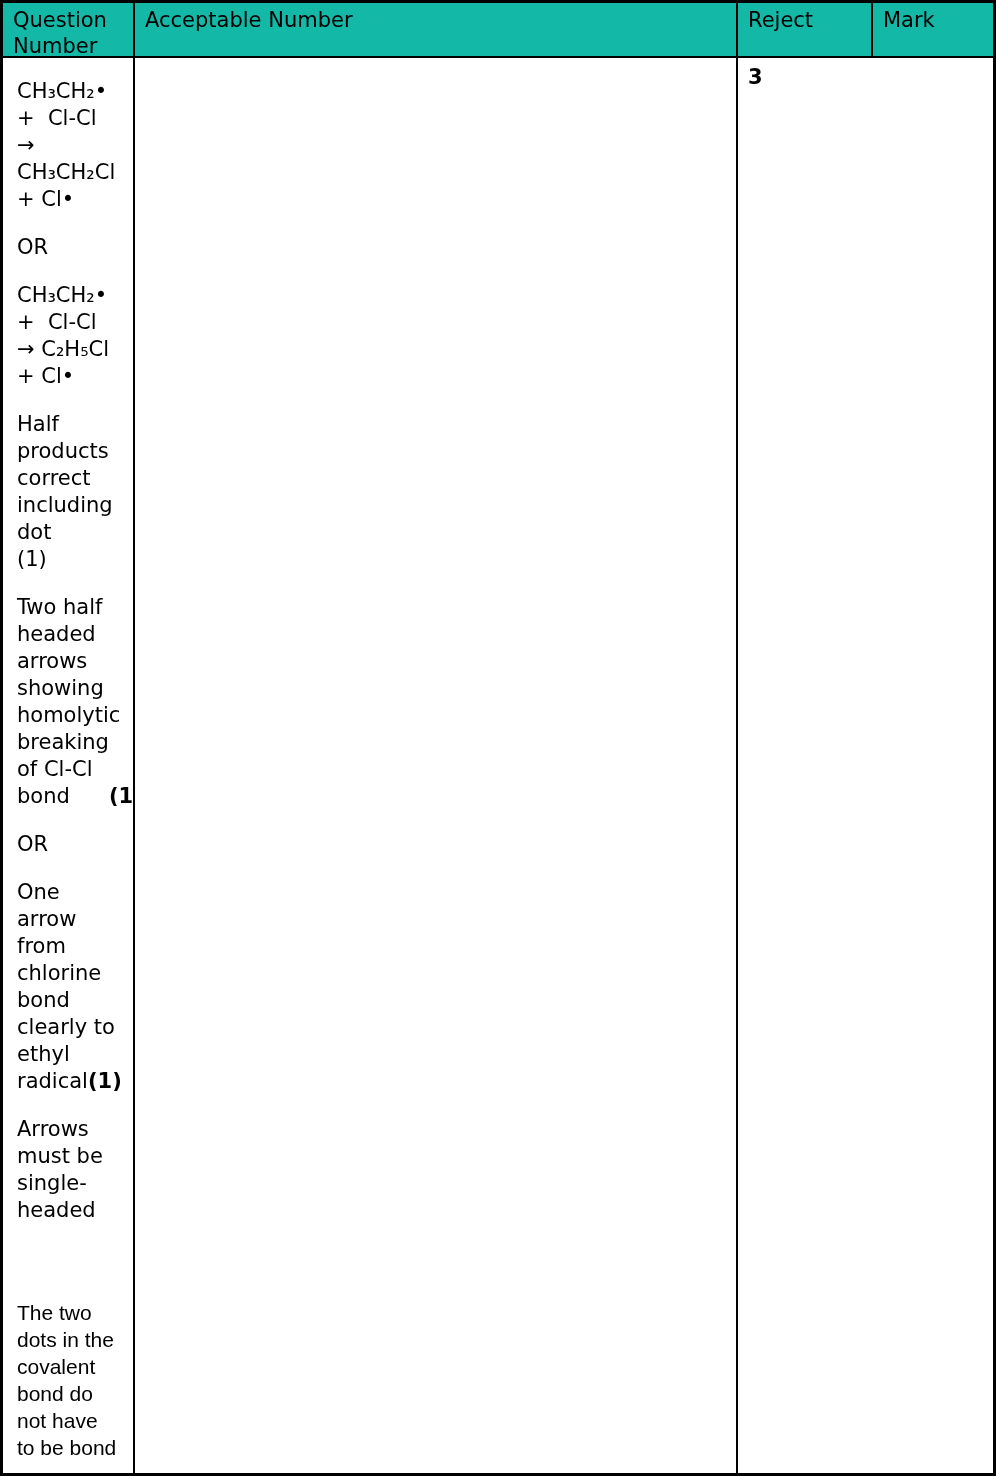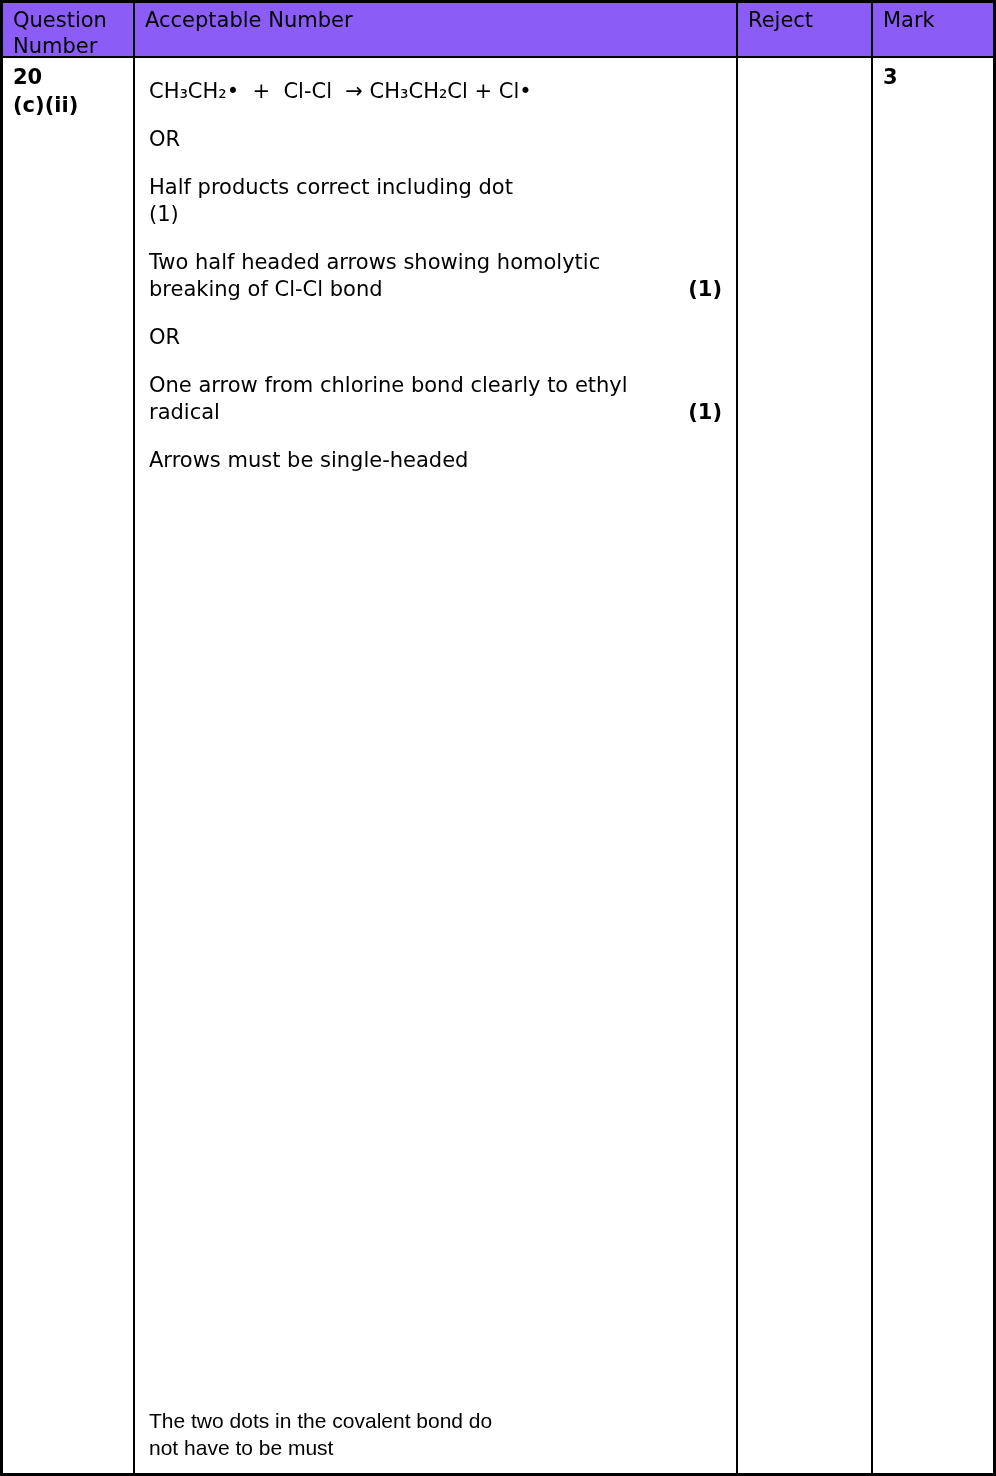--- a/index.html
+++ b/index.html
@@ -17,21 +17,21 @@
     grid-template-columns: 132px 603px 135px 120px;
     grid-template-rows: 55px 1fr;
     background: #ffffff;
   }
   .cell {
     border-right: 2px solid #000000;
     overflow: hidden;
   }
   .cell.last { border-right: none; }
   .head {
-    background: #8b5cf6;
+    background: #14b8a6;
     border-bottom: 2px solid #000000;
     font-size: 21px;
     line-height: 26px;
     padding: 4px 8px 0 10px;
   }
   .qcol {
     font-weight: bold;
     font-size: 21px;
     line-height: 28px;
     padding: 5px 6px 0 10px;
@@ -68,30 +68,27 @@
 </head>
 <body>
 
 <div class="sheet">
 
   <div class="cell head">Question Number</div>
   <div class="cell head">Acceptable Number</div>
   <div class="cell head">Reject</div>
   <div class="cell head last">Mark</div>
 
-  <div class="cell qcol">
-    <div>20</div>
-    <div>(c)(ii)</div>
-  </div>
 
   <div class="cell answers">
     <div class="para equation">CH₃CH₂•  +  Cl-Cl  → CH₃CH₂Cl + Cl•</div>
 
     <div class="para">OR</div>
 
+    <div class="para equation">CH₃CH₂•  +  Cl-Cl  → C₂H₅Cl + Cl•</div>
 
     <div class="para">
       <div>Half products correct including dot</div>
       <div>(1)</div>
     </div>
 
     <div class="para">
       <div>Two half headed arrows showing homolytic</div>
       <div class="split-line">
         <span>breaking of Cl-Cl bond</span>
@@ -109,21 +106,21 @@
         <span class="mark-point">(1)</span>
       </div>
     </div>
 
     <div class="para">Arrows must be single-headed</div>
 
     <div class="spacer"></div>
 
     <div class="note">
       <div>The two dots in the covalent bond do</div>
-      <div>not have to be must</div>
+      <div>not have to be bond</div>
     </div>
   </div>
 
   <div class="cell"></div>
 
   <div class="cell markcol last">
     <div>3</div>
   </div>
 
 </div>

